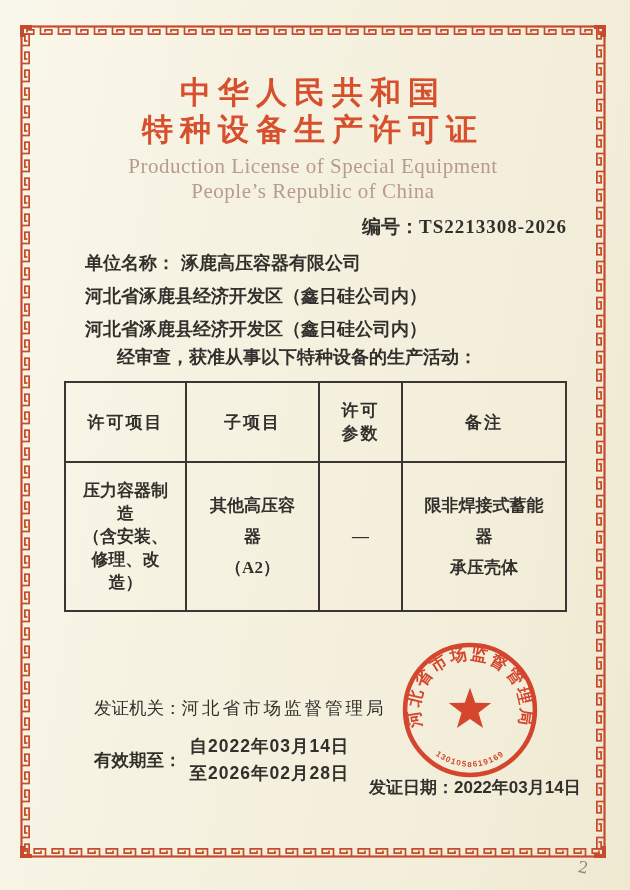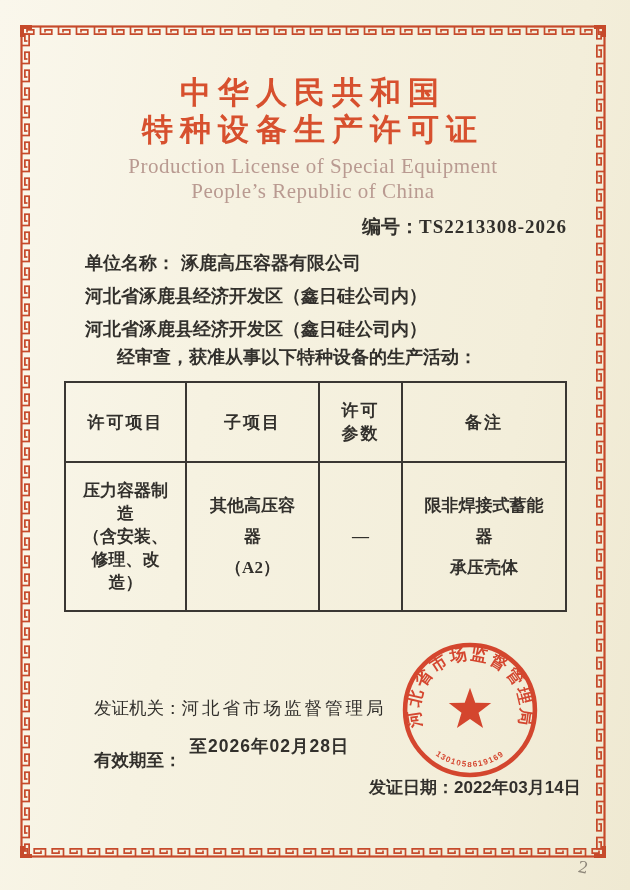--- a/index.html
+++ b/index.html
@@ -134,20 +134,21 @@
     </tbody>
   </table>
 
   <div class="issuer-row">
     <span>发证机关：</span><span class="val">河北省市场监督管理局</span>
   </div>
 
   <div class="validity-row">
     <span class="validity-label">有效期至：</span>
     <span class="validity-dates">
+      <div class="date-text">自2022年03月14日</div>
       <div class="date-text">至2026年02月28日</div>
     </span>
   </div>
 
   <div class="issue-date-row">
     <span>发证日期：</span><span class="date-text">2022年03月14日</span>
   </div>
 
   <svg class="seal" viewBox="0 0 140 140" aria-hidden="true">
     <defs>

